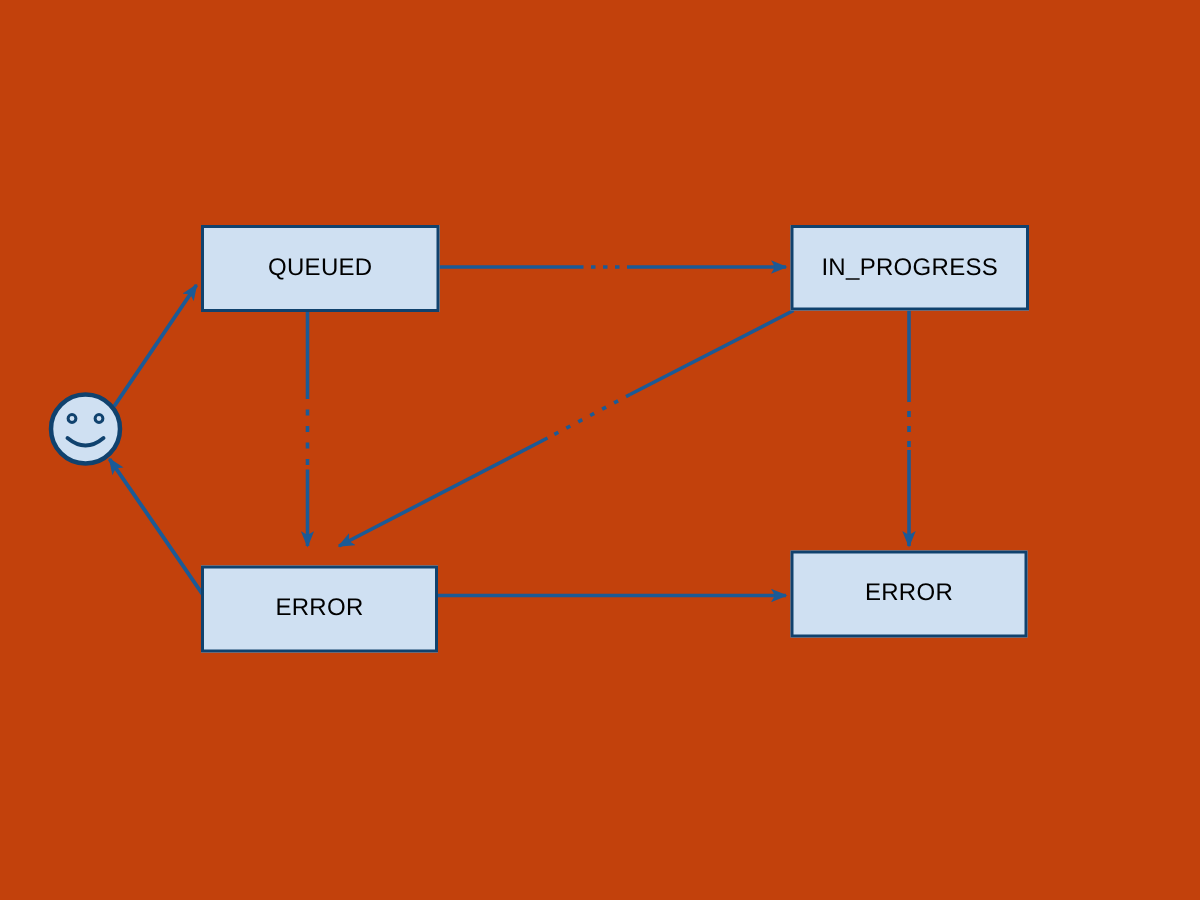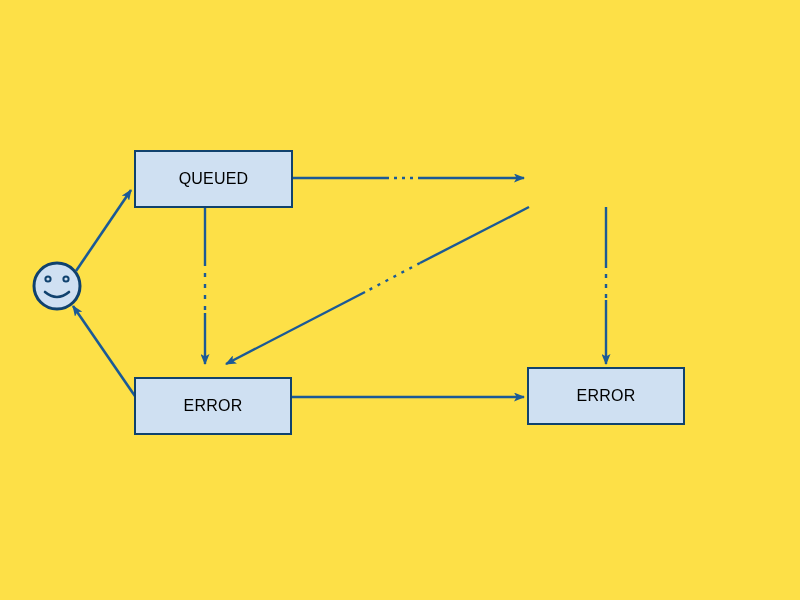--- a/index.html
+++ b/index.html
@@ -11,21 +11,21 @@
   body {
     width: 800px;
     height: 600px;
     overflow: hidden;
     font-family: "Liberation Sans", sans-serif;
   }
   #canvas {
     position: relative;
     width: 800px;
     height: 600px;
-    background: #fde047;
+    background: #c2410c;
     text-align: right;
   }
   #edge-layer {
     position: absolute;
     left: 0;
     top: 0;
     width: 800px;
     height: 600px;
   }
   .state-node {
@@ -96,20 +96,23 @@
       <circle cx="48" cy="279" r="2.6" fill="none" stroke="#10426e" stroke-width="2"></circle>
       <circle cx="66" cy="279" r="2.6" fill="none" stroke="#10426e" stroke-width="2"></circle>
       <path d="M45,292 Q57,302 69,292" fill="none" stroke="#10426e" stroke-width="2.6" stroke-linecap="round"></path>
     </g>
   </svg>
 
   <div class="state-node" style="left:134px; top:150px; width:159px; height:58px;">
     <span class="state-label">QUEUED</span>
   </div>
 
+  <div class="state-node" style="left:527px; top:150px; width:159px; height:57px;">
+    <span class="state-label">IN_PROGRESS</span>
+  </div>
 
   <div class="state-node" style="left:134px; top:377px; width:158px; height:58px;">
     <span class="state-label">ERROR</span>
   </div>
 
   <div class="state-node" style="left:527px; top:367px; width:158px; height:58px;">
     <span class="state-label">ERROR</span>
   </div>
 
   <span class="edge-label" style="left:402px; top:178px;"></span>

